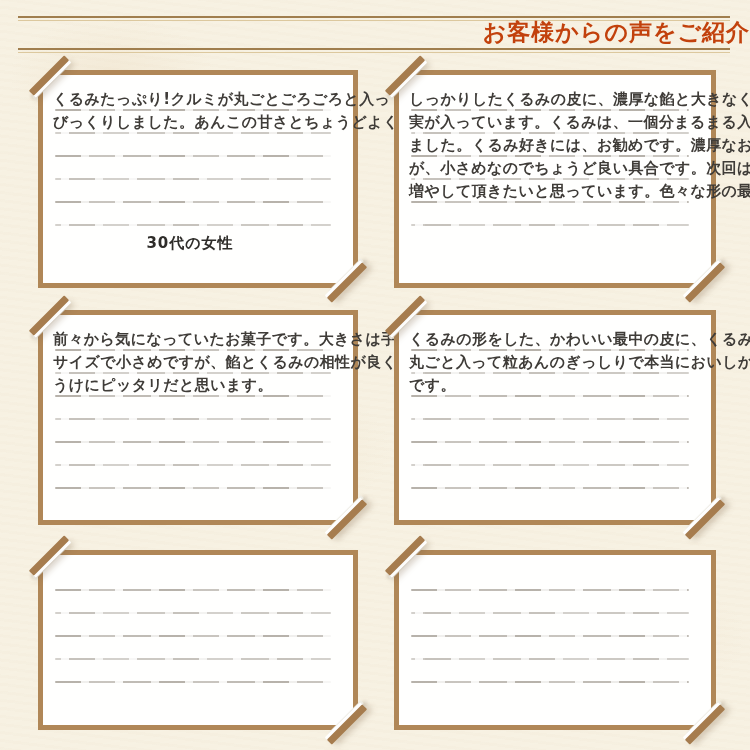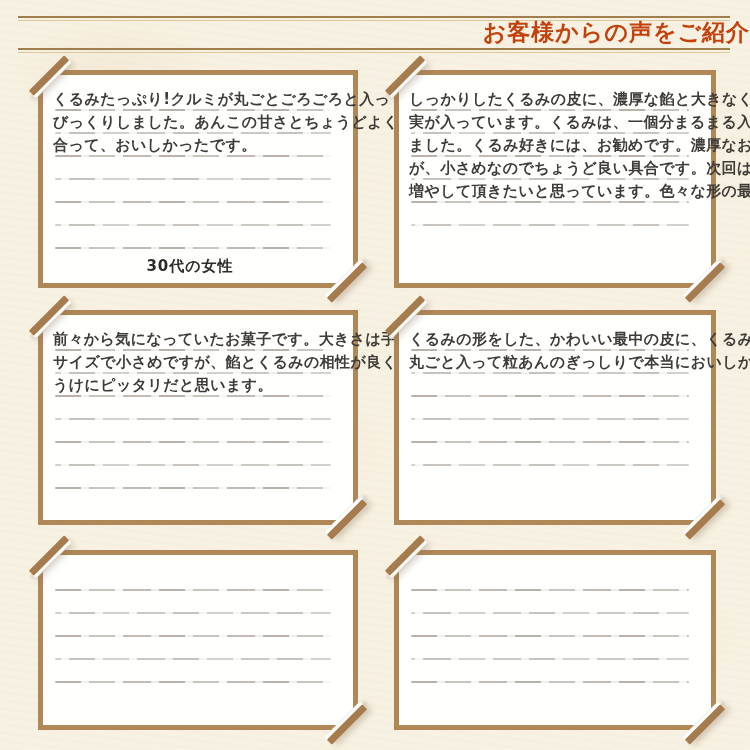--- a/index.html
+++ b/index.html
@@ -90,24 +90,20 @@
   <div class="content">
     <div class="row">
         <span>くるみたっぷり!クルミが丸ごとごろごろと入っていて、</span>
         <i class="rule"></i>
       </div>
     <div class="row">
         <span>びっくりしました。あんこの甘さとちょうどよく混ざり</span>
         <i class="rule"></i>
       </div>
     <div class="row">
-        <span>合って、おいしかったです。</span>
-        <i class="rule"></i>
-      </div>
-    <div class="row">
         <span></span>
         <i class="rule"></i>
       </div>
     <div class="row">
         <span></span>
         <i class="rule"></i>
       </div>
     <div class="row">
         <span></span>
         <i class="rule"></i>
@@ -207,20 +203,24 @@
   <div class="content">
     <div class="row">
         <span>くるみの形をした、かわいい最中の皮に、くるみが</span>
         <i class="rule"></i>
       </div>
     <div class="row">
         <span>丸ごと入って粒あんのぎっしりで本当においしかった</span>
         <i class="rule"></i>
       </div>
     <div class="row">
+        <span>です。</span>
+        <i class="rule"></i>
+      </div>
+    <div class="row">
         <span></span>
         <i class="rule"></i>
       </div>
     <div class="row">
         <span></span>
         <i class="rule"></i>
       </div>
     <div class="row">
         <span></span>
         <i class="rule"></i>

